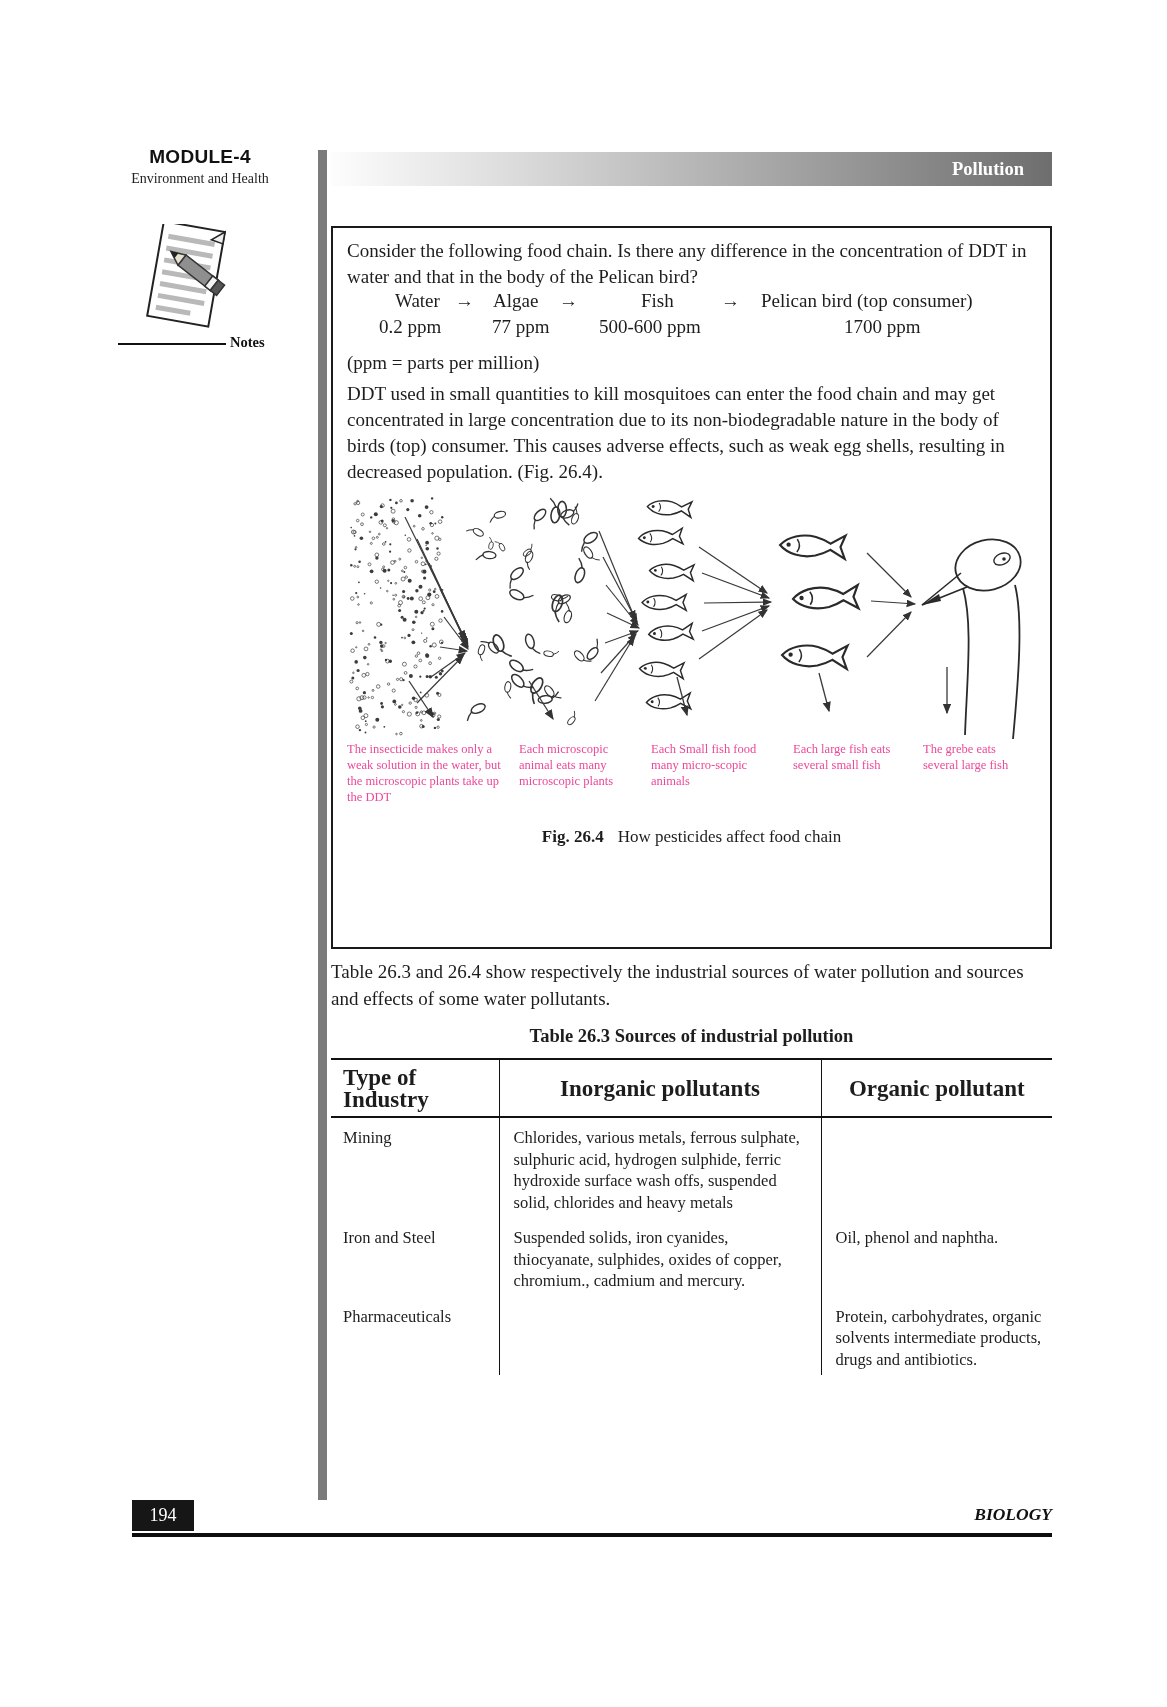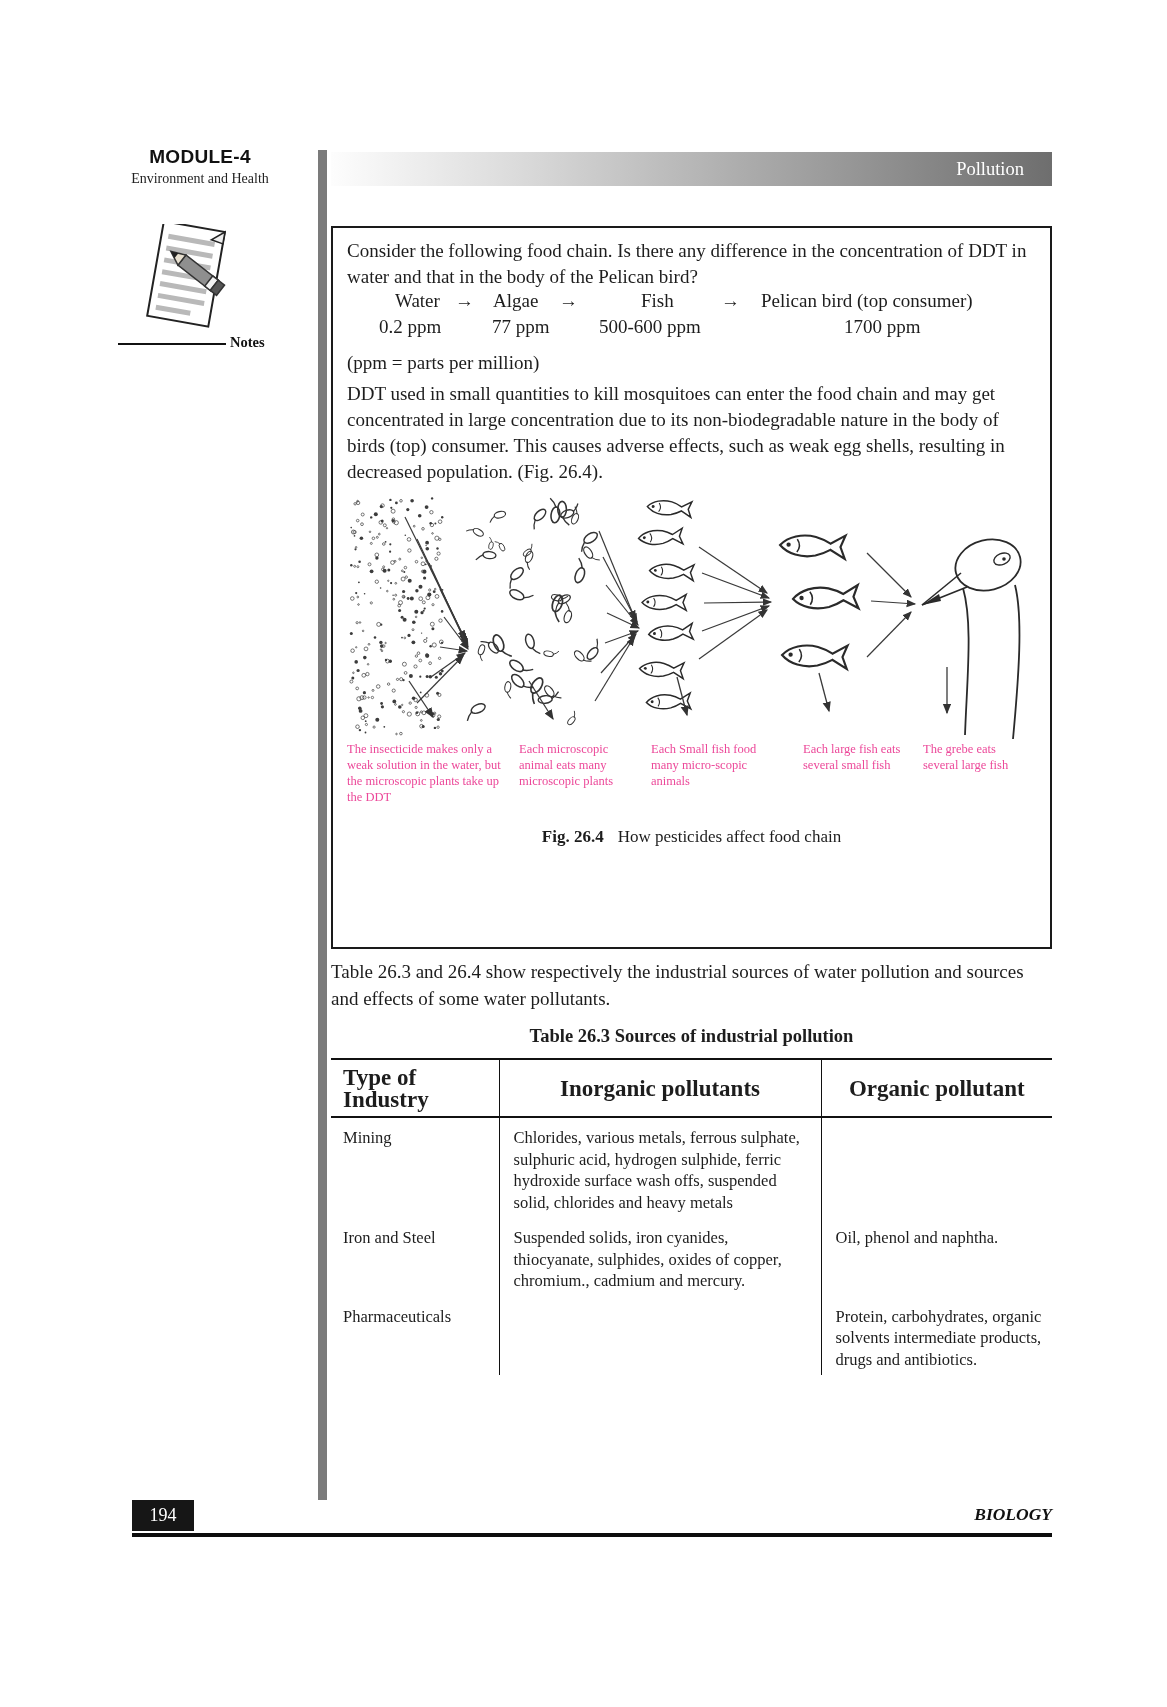--- a/index.html
+++ b/index.html
@@ -15,21 +15,21 @@
   .notes-rule{flex:0 0 108px;border-top:2.2px solid #111;margin-top:2px;}
   .notes-label{font-weight:bold;font-size:14.5px;margin-left:4px;color:#111;}
 
   
   .vbar{left:318px;top:150px;width:9px;height:1350px;background:var(--bar-gray,#7b7b7b);}
 
   
   .band{left:331px;top:152px;width:721px;height:34px;
         background:linear-gradient(to right,#fdfdfd 0%,#dcdcdc 25%,#a8a8a8 60%,#6e6e6e 100%);
         display:flex;align-items:center;justify-content:flex-end;}
-  .band span{color:#fff;font-weight:normal;font-size:18.5px;padding-right:28px;}
+  .band span{color:#fff;font-weight:bold;font-size:18.5px;padding-right:28px;}
 
   
   .qbox{left:331px;top:226px;width:721px;height:723px;border:2px solid #1a1a1a;box-sizing:border-box;
         padding:10px 14px 6px 14px;}
   .qbox p{margin:0;}
   .intro{font-size:19px;line-height:26px;}
   .chainline{position:relative;height:26px;font-size:19px;}
   .chainline .cspan{position:absolute;top:0;white-space:nowrap;}
   .ppm{font-size:19px;line-height:26px;margin-top:8px !important;}
   .ddt{font-size:19px;line-height:26px;margin-top:5px !important;}
@@ -615,21 +615,21 @@
         <line x1="330" y1="188" x2="340" y2="226"></line>
         <line x1="472" y1="184" x2="482" y2="222"></line>
         <line x1="600" y1="178" x2="600" y2="224"></line>
       </g>
     </svg>
 
     <div class="captions">
       <div style="left:0;width:158px">The insecticide makes only a weak solution in the water, but the microscopic plants take up the DDT</div>
       <div style="left:172px;width:118px">Each microscopic animal eats many microscopic plants</div>
       <div style="left:304px;width:112px">Each Small fish food many micro-scopic animals</div>
-      <div style="left:456px;width:126px">Each large fish eats several small fish</div>
+      <div style="left:446px;width:126px">Each large fish eats several small fish</div>
       <div style="left:576px;width:110px">The grebe eats several large fish</div>
     </div>
 
     <p class="figcap">
       <b>Fig. 26.4</b><span>How pesticides affect food chain</span>
     </p>
   </div>
 
   <p class="abs para">Table 26.3 and 26.4 show respectively the industrial sources of water pollution and sources and effects of some water pollutants.</p>
   <h3 class="abs ttitle">Table 26.3 Sources of industrial pollution</h3>

